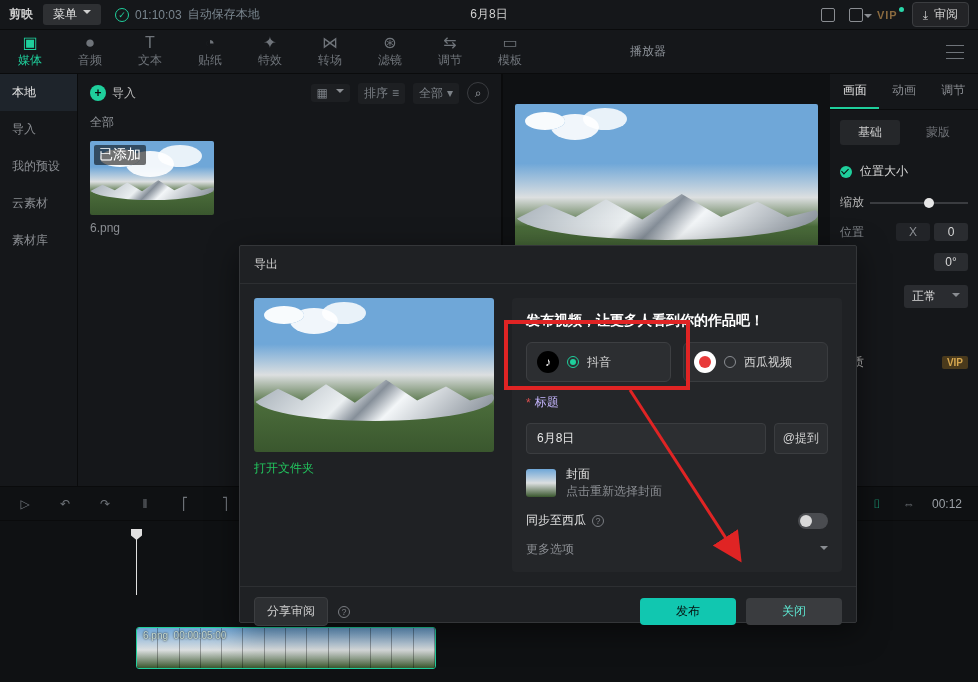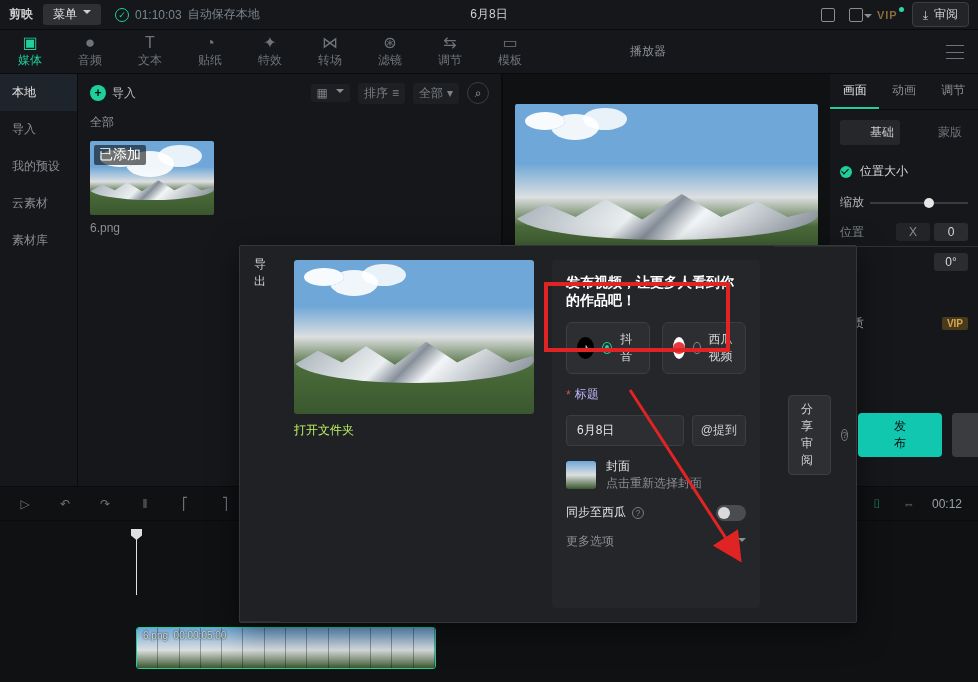--- a/index.html
+++ b/index.html
@@ -47,21 +47,21 @@
   .clouds::before,.clouds::after{content:"";position:absolute;background:rgba(255,255,255,.95);border-radius:50%}
   .clouds::before{width:40px;height:18px;top:8px;left:10px;box-shadow:30px 6px 0 4px rgba(255,255,255,.9),60px -2px 0 2px rgba(255,255,255,.85)}
   .mountains::after{content:"";position:absolute;left:0;right:0;bottom:20%;height:30%;background:linear-gradient(135deg,#9fa9b2 0%,#ebeff1 40%,#868f99 50%,#f3f6f8 60%,#7c858f 100%);clip-path:polygon(0 100%,0 60%,10% 30%,20% 55%,30% 20%,42% 60%,55% 10%,68% 55%,80% 25%,90% 55%,100% 40%,100% 100%)}
   .thumb .cap{margin-top:6px;color:#8a8d92}
 
   .rightpanel{width:148px;background:#15171a}
   .rtabs{display:flex;border-bottom:1px solid #0a0b0c}
   .rtabs div{flex:1;text-align:center;padding:8px 0;color:#8a8d92}
   .rtabs div.active{color:#e6e6e6;border-bottom:2px solid #1fcf9c}
   .subtabs{display:flex;gap:8px;padding:10px}
-  .subtabs div{flex:1;background:#25272a;text-align:right;padding:4px 6px;border-radius:3px;color:#cfcfcf}
+  .subtabs div{flex:1;background:#25272a;text-align:center;padding:4px 6px;border-radius:3px;color:#cfcfcf}
   .subtabs div:not(.on){background:transparent;color:#6d7075}
   .prop{padding:8px 10px;display:flex;align-items:center;gap:8px}
   .check{width:12px;height:12px;border-radius:50%;background:#1fcf9c;display:inline-block;position:relative}
   .check::after{content:"";position:absolute;left:3px;top:1px;width:3px;height:6px;border:solid #0a0b0c;border-width:0 1.5px 1.5px 0;transform:rotate(45deg)}
   .slider{display:flex;align-items:center;gap:6px;padding:6px 10px}
   .slider .track{flex:1;height:2px;background:#3a3c40;position:relative}
   .slider .knob{width:10px;height:10px;background:#e6e6e6;border-radius:50%;position:absolute;top:-4px}
   .numbox{display:flex;gap:6px;padding:6px 10px;align-items:center;color:#7f8388}
   .numbox .nb{background:#2a2c30;padding:2px 8px;border-radius:3px;color:#d8d8d8;min-width:34px;text-align:center}
   .dropdown{background:#2a2c30;padding:3px 8px;border-radius:3px;color:#d8d8d8;display:flex;align-items:center;justify-content:space-between}
@@ -76,26 +76,26 @@
   .ph::before{content:"";position:absolute;top:-6px;left:-5px;width:11px;height:11px;background:#e0e0e0;clip-path:polygon(0 0,100% 0,100% 60%,50% 100%,0 60%)}
   .clip{position:absolute;left:136px;top:140px;height:42px;width:300px;border:1px solid #1fcf9c;border-radius:3px;overflow:hidden;display:flex}
   .clip .seg{flex:1;min-width:20px;background:linear-gradient(to bottom,#6fa7d8 0%,#dcdfe0 55%,#3a572e 100%);border-right:1px solid rgba(0,0,0,.3)}
   .clip .lbl{position:absolute;top:2px;left:6px;color:#c5d8cf;font-size:10px;text-shadow:0 0 2px #000}
 
   
   .mainpreview{width:328px;background:#0f1113;border-left:1px solid #0a0b0c}
   .prev-img{margin:30px 12px;height:170px;border-radius:2px;background:linear-gradient(to bottom,#6fa7d8 0%,#6fa7d8 35%,#dcdfe0 55%,#4a6b3a 72%,#3a572e 100%);position:relative;overflow:hidden}
 
   
-  .modal{position:absolute;left:239px;top:245px;width:618px;height:378px;background:#1f2124;border:1px solid #343639;border-radius:2px;box-shadow:0 8px 30px rgba(0,0,0,.5);display:flex;flex-direction:row}
+  .modal{position:absolute;left:239px;top:245px;width:618px;height:378px;background:#1f2124;border:1px solid #343639;border-radius:2px;box-shadow:0 8px 30px rgba(0,0,0,.5);display:flex;flex-direction:column}
   .modal-head{padding:10px 14px;color:#cfcfcf;border-bottom:1px solid #2d2f32}
   .modal-body{flex:1;display:flex;padding:14px;gap:18px}
   .modal-left{width:240px}
   .modal-left .big{height:154px;border-radius:3px;background:linear-gradient(to bottom,#6fa7d8 0%,#6fa7d8 30%,#dcdfe0 50%,#4a6b3a 70%,#3a572e 100%);position:relative;overflow:hidden}
-  .modal-left .lnk{color:#bef264;margin-top:8px;cursor:pointer}
+  .modal-left .lnk{color:#22c55e;margin-top:8px;cursor:pointer}
   .modal-right{flex:1;background:#242629;border-radius:4px;padding:14px;display:flex;flex-direction:column;gap:12px;position:relative}
   .publish-title{color:#fff;font-size:14px;font-weight:600}
   .platforms{display:flex;gap:12px;align-items:center}
   .plat{flex:1;background:#2c2e31;border:1px solid #3a3c3f;border-radius:6px;padding:8px 10px;display:flex;align-items:center;gap:8px;cursor:pointer;color:#d5d5d5}
   .plat.active{border-color:#3d3f42}
   .plat .logo{width:22px;height:22px;border-radius:50%;display:flex;align-items:center;justify-content:center}
   .douyin-logo{background:#000;color:#fff}
   .xigua-logo{background:#fff;position:relative}
   .xigua-logo::after{content:"";width:12px;height:12px;border-radius:50%;background:#e83a3a;position:absolute}
   .radio{width:12px;height:12px;border-radius:50%;border:1.5px solid #8a8d92;display:inline-block;position:relative}
@@ -232,20 +232,27 @@
       <span>位置</span>
       <div style="margin-left:auto;display:flex;gap:4px">
         <span class="nb" style="background:#222428;color:#8a8d92">X</span>
         <span class="nb">0</span>
       </div>
     </div>
     <div class="numbox">
       <span></span>
       <span class="nb" style="margin-left:auto">0°</span>
     </div>
+    <div class="prop" style="justify-content:space-between">
+      <span>式</span>
+      <div class="dropdown" style="width:64px">
+        <span>正常</span>
+          <span class="chev-down"></span>
+      </div>
+    </div>
     <div class="prop">
         <span>E</span>
       </div>
     <div class="prop" style="justify-content:space-between">
       <span>画质</span>
       <span style="background:#4a3a1c;color:#d6a74f;padding:1px 5px;border-radius:2px;font-size:10px;font-weight:700">VIP</span>
     </div>
   </div>
 </div>
 

